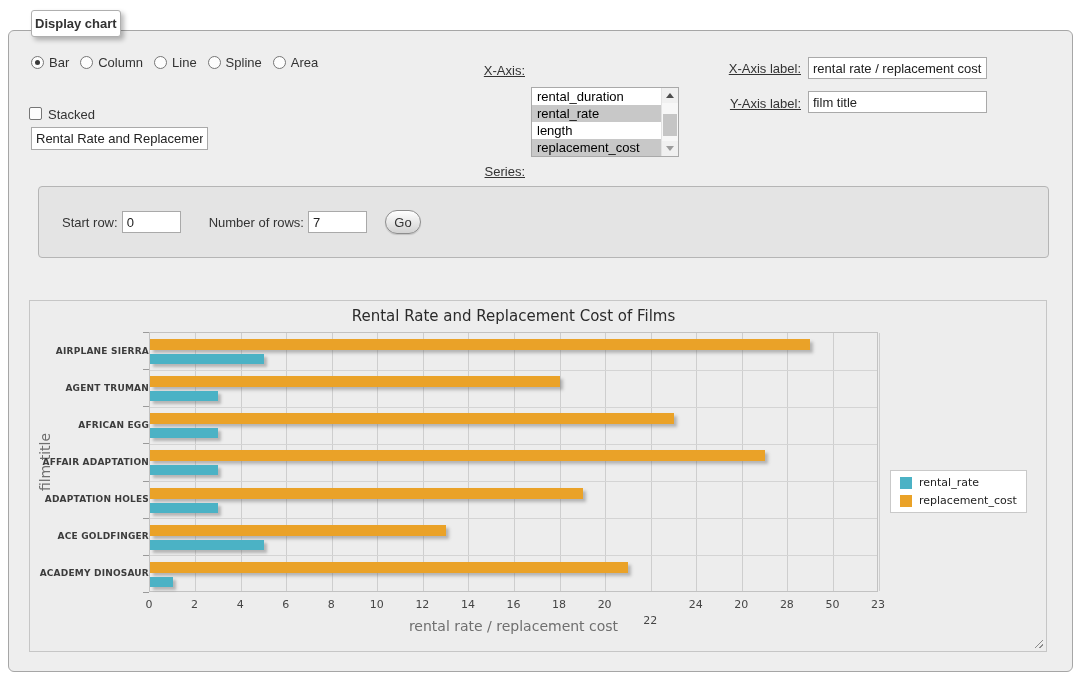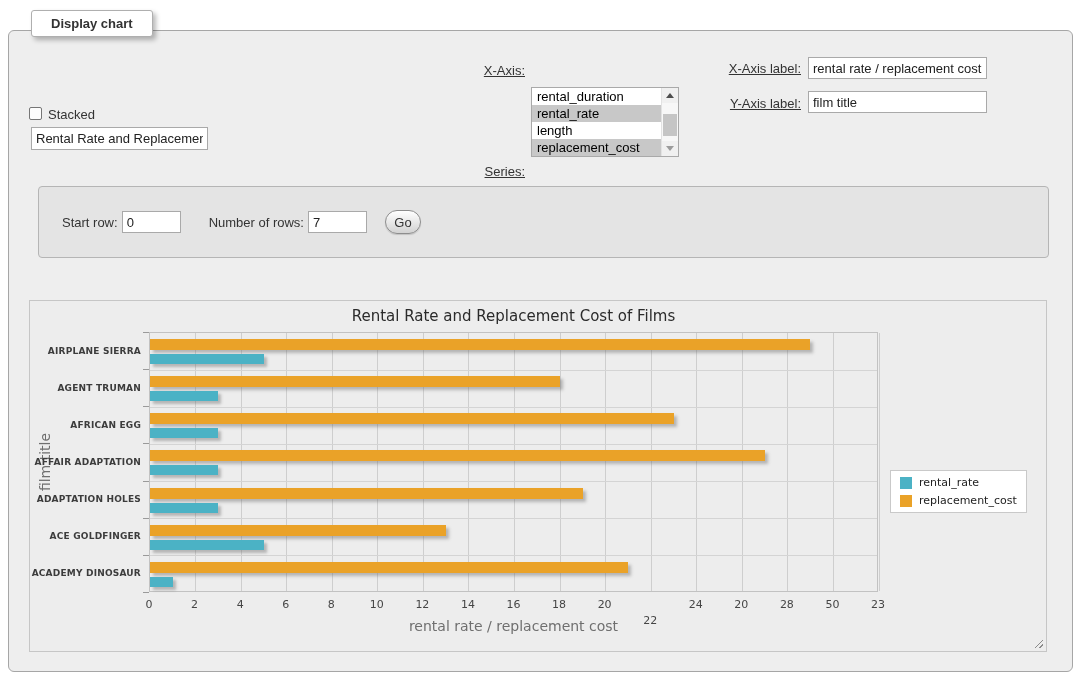--- a/index.html
+++ b/index.html
@@ -5,21 +5,21 @@
   * { box-sizing: border-box; margin: 0; padding: 0; }
   html,body { width:1081px; height:681px; }
   body {
     position: relative; background:#fff;
     font-family:"Liberation Sans", sans-serif; font-size:13px; color:#333;
     overflow:hidden;
   }
   .fieldset { position:absolute; left:8px; top:30px; width:1065px; height:642px;
     border:1px solid #a6a6a6; border-radius:6px; background:#eeeeee; }
   .legend-box { position:absolute; left:22px; top:-21px; height:27px; line-height:25px;
-    background:#fff; border:1px solid #afafaf; border-radius:3px; padding:0 19px;
+    background:#fff; border:1px solid #afafaf; border-radius:3px; padding:0 3px;
     font-weight:bold; font-size:13px; color:#333; box-shadow:3px 3px 5px rgba(0,0,0,0.28); }
 
   .type-row { position:absolute; left:22px; top:24px; display:flex; align-items:center; }
   .type-item { display:flex; align-items:center; margin-right:11px; }
   .radio { width:13px; height:13px; border:1px solid #767676; border-radius:50%;
     background:#fdfdfd; position:relative; display:inline-block; margin-right:5px; }
   .radio.checked::after { content:""; position:absolute; left:3px; top:3px; width:5px; height:5px;
     border-radius:50%; background:#3a3a3a; }
   .checkbox { width:13px; height:13px; border:1px solid #767676; border-radius:2px;
     background:#fdfdfd; display:inline-block; margin-right:6px; }
@@ -71,21 +71,21 @@
   .chart-panel { position:absolute; left:20px; top:269px; width:1018px; height:352px;
     background:#ededed; border:1px solid #c6c6c6; font-family:"DejaVu Sans", sans-serif; }
   .chart-title { position:absolute; left:119px; top:6px; width:729px; text-align:center;
     font-size:15px; color:#2b2b2b; }
   .plot { position:absolute; left:119px; top:31px; width:729px; height:260px;
     border:1px solid #c2c2c2; background:#ededed; }
   .gv { position:absolute; top:0; width:1px; height:100%; background:#cecece; }
   .gh { position:absolute; left:0; height:1px; width:100%; background:#d4d4d4; }
   .bar { position:absolute; left:0; box-shadow:3px 3px 3px rgba(110,110,110,0.45); }
   .cat-label { position:absolute; text-align:right; font-size:9px; font-weight:bold;
-    color:#3c3c3c; letter-spacing:0.2px; }
+    color:#3c3c3c; letter-spacing:0.2px;margin-left:8px; }
   .x-tick { position:absolute; text-align:center; font-size:11px; color:#454545; }
   .ytickmark { position:absolute; width:6px; height:1px; background:#9a9a9a; }
   .x-axis-title { position:absolute; left:119px; top:317px; width:729px; text-align:center;
     font-size:14px; color:#6f6f6f; }
   .y-title-wrap { position:absolute; left:6px; top:31px; width:18px; height:260px;
     display:flex; align-items:center; justify-content:center; }
   .y-title-wrap span { transform:rotate(-90deg); white-space:nowrap; font-size:14px; color:#6f6f6f; }
   .chart-legend { position:absolute; left:860px; top:169px; background:#fff;
     border:1px solid #c9c9c9; padding:5px 9px; display:flex; flex-direction:column; gap:5px; }
   .legend-row { display:flex; align-items:center; gap:7px; }
@@ -94,20 +94,42 @@
   .resize-grip { position:absolute; right:3px; bottom:3px; width:11px; height:11px;
     clip-path:polygon(100% 0, 100% 100%, 0 100%);
     background:repeating-linear-gradient(-45deg, transparent 0 2px, #8b8b8b 2px 3px); }
 </style>
 </head>
 <body>
 
 <div class="fieldset">
   <div class="legend-box">Display chart</div>
 
+  <div class="type-row">
+    <span class="type-item">
+      <span class="radio checked"></span>
+      <span>Bar</span>
+    </span>
+    <span class="type-item">
+      <span class="radio"></span>
+      <span>Column</span>
+    </span>
+    <span class="type-item">
+      <span class="radio"></span>
+      <span>Line</span>
+    </span>
+    <span class="type-item">
+      <span class="radio"></span>
+      <span>Spline</span>
+    </span>
+    <span class="type-item">
+      <span class="radio"></span>
+      <span>Area</span>
+    </span>
+  </div>
 
   <div class="stacked-row">
     <span class="checkbox"></span>
     <span>Stacked</span>
   </div>
 
   <input class="tf title-input" value="Rental Rate and Replacement Cost of Films" style="">
 
   <div class="lbl-right x-axis-lbl">X-Axis:</div>
 

